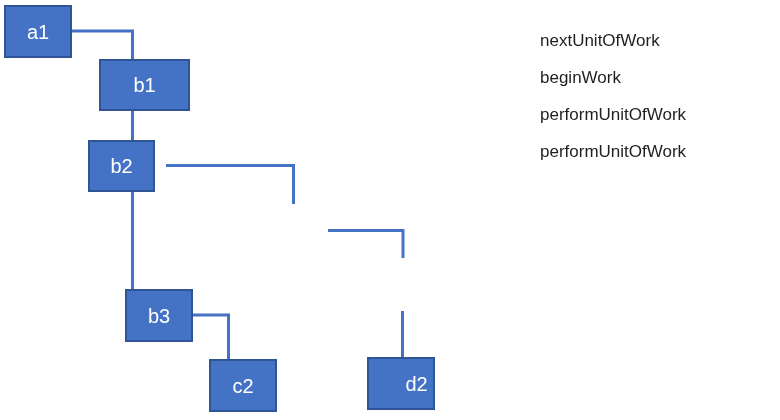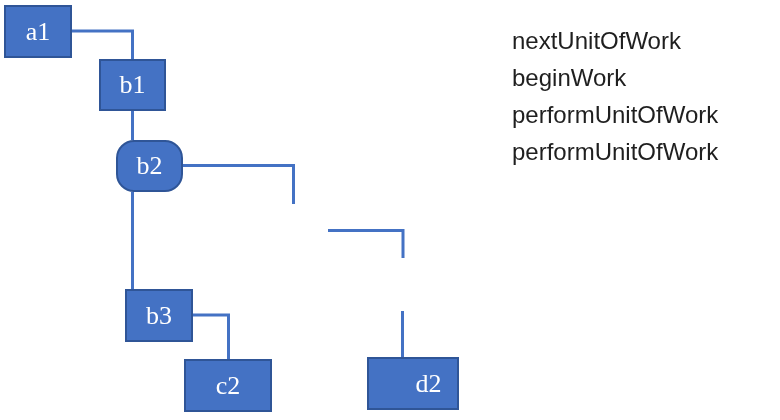--- a/index.html
+++ b/index.html
@@ -34,30 +34,29 @@
     stroke-width: 3;
   }
   .node {
     position: absolute;
     background: var(--node-fill);
     border: 2px solid var(--node-border);
     color: var(--node-text);
     display: flex;
     align-items: center;
     justify-content: center;
-    font-size: 26px;
+    font-size: 20px;
     line-height: 1;
-    font-family: Liberation Serif, serif;
   }
   .legend {
     position: absolute;
-    left: 512px;
+    left: 540px;
     top: 22px;
     color: var(--legend-text);
-    font-size: 24px;
+    font-size: 17px;
     line-height: 37px;
     white-space: nowrap;
   }
 </style>
 </head>
 <body>
 
 <div class="canvas">
 
   <svg class="edges-svg" viewBox="0 0 780 420" xmlns="http://www.w3.org/2000/svg">
@@ -65,31 +64,31 @@
     <polyline points="132.5,111 132.5,140"></polyline>
     <polyline points="166,165.5 293.5,165.5 293.5,204"></polyline>
     <polyline points="132.5,192 132.5,289"></polyline>
     <polyline points="166,315 228.5,315 228.5,359"></polyline>
     <polyline points="328,230.5 403,230.5 403,258"></polyline>
     <polyline points="402.5,311 402.5,357"></polyline>
   </svg>
 
   <div class="node" style="left:4px;   top:5px;   width:68px; height:53px;">a1</div>
 
-  <div class="node" style="left:99px;  top:59px;  width:67px; height:52px;">b1</div>
+  <div class="node" style="left:99px;  top:59px;  width:91px; height:52px;">b1</div>
 
-  <div class="node" style="left:116px;  top:140px; width:67px; height:52px;border-radius:18px;">b2</div>
+  <div class="node" style="left:88px;  top:140px; width:67px; height:52px;">b2</div>
 
   <div class="node" style="left:98px;  top:289px; width:68px; height:53px;margin-left:27px;">b3</div>
 
 
-  <div class="node" style="left:184px; top:359px; width:88px; height:53px;">c2</div>
+  <div class="node" style="left:209px; top:359px; width:68px; height:53px;">c2</div>
 
 
-  <div class="node" style="left:367px; top:357px; width:92px; height:53px;padding-left:31px;">d2</div>
+  <div class="node" style="left:367px; top:357px; width:68px; height:53px;padding-left:31px;">d2</div>
 
   <div class="legend">
     <div>nextUnitOfWork</div>
     <div>beginWork</div>
     <div>performUnitOfWork</div>
     <div>performUnitOfWork</div>
   </div>
 
 </div>
 

